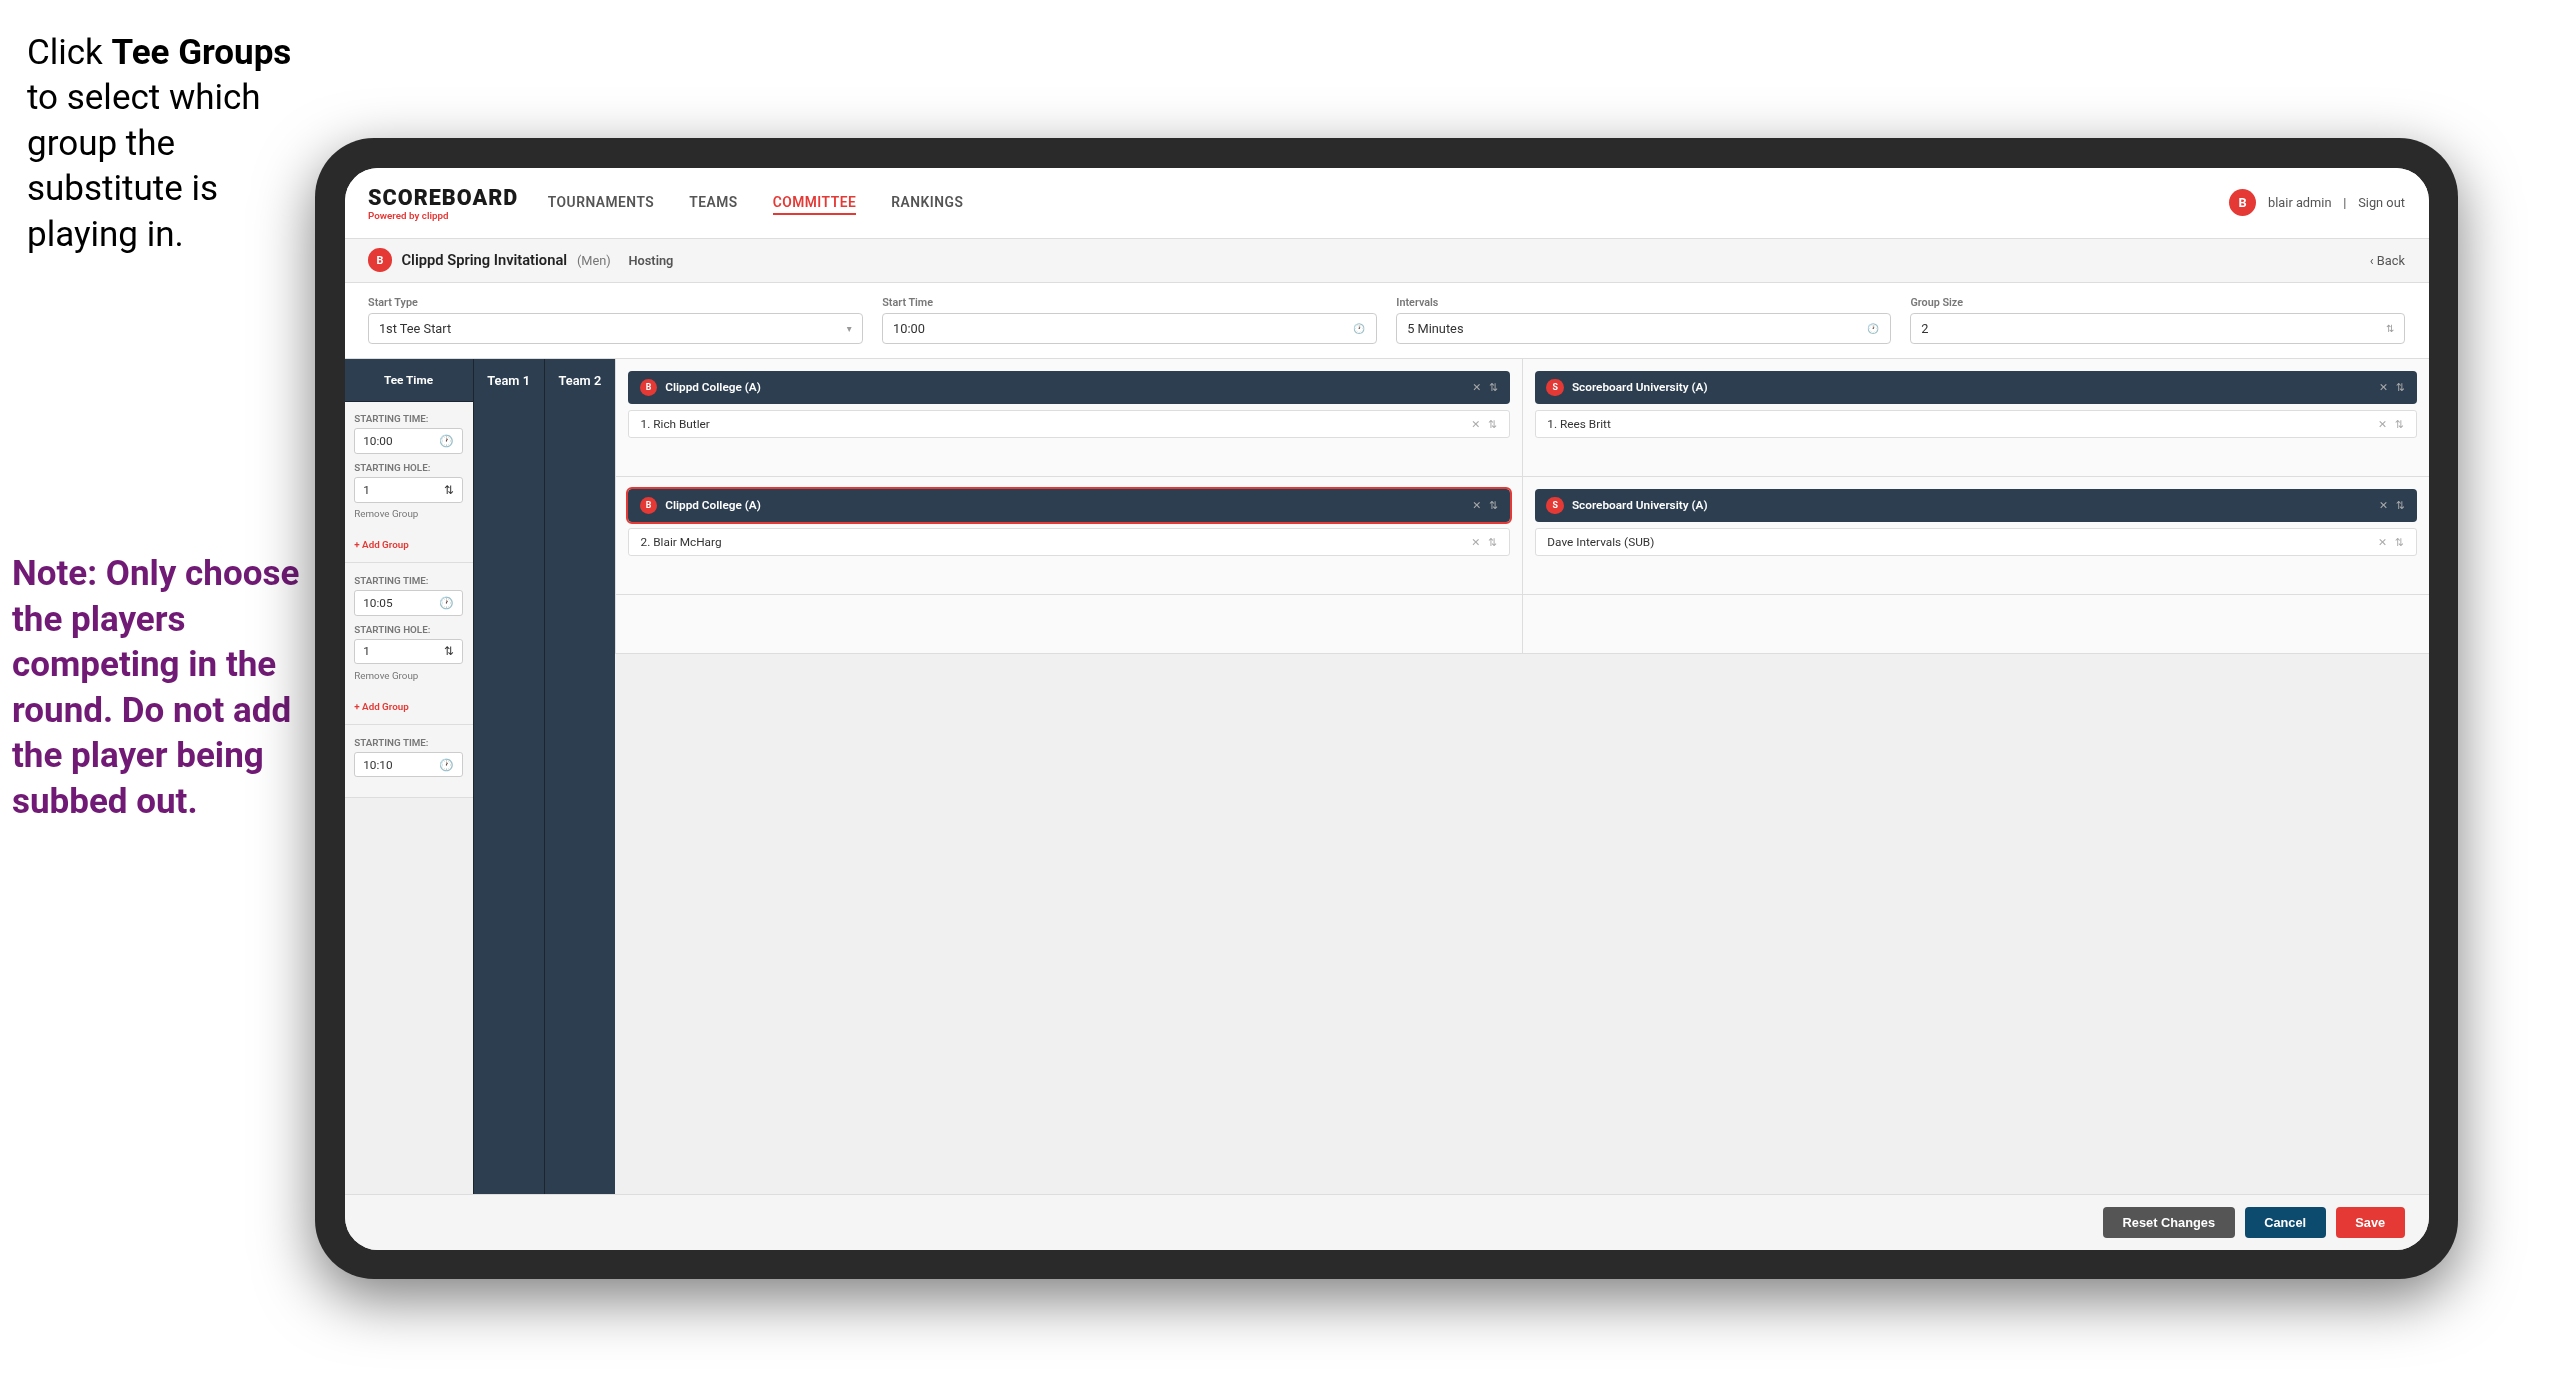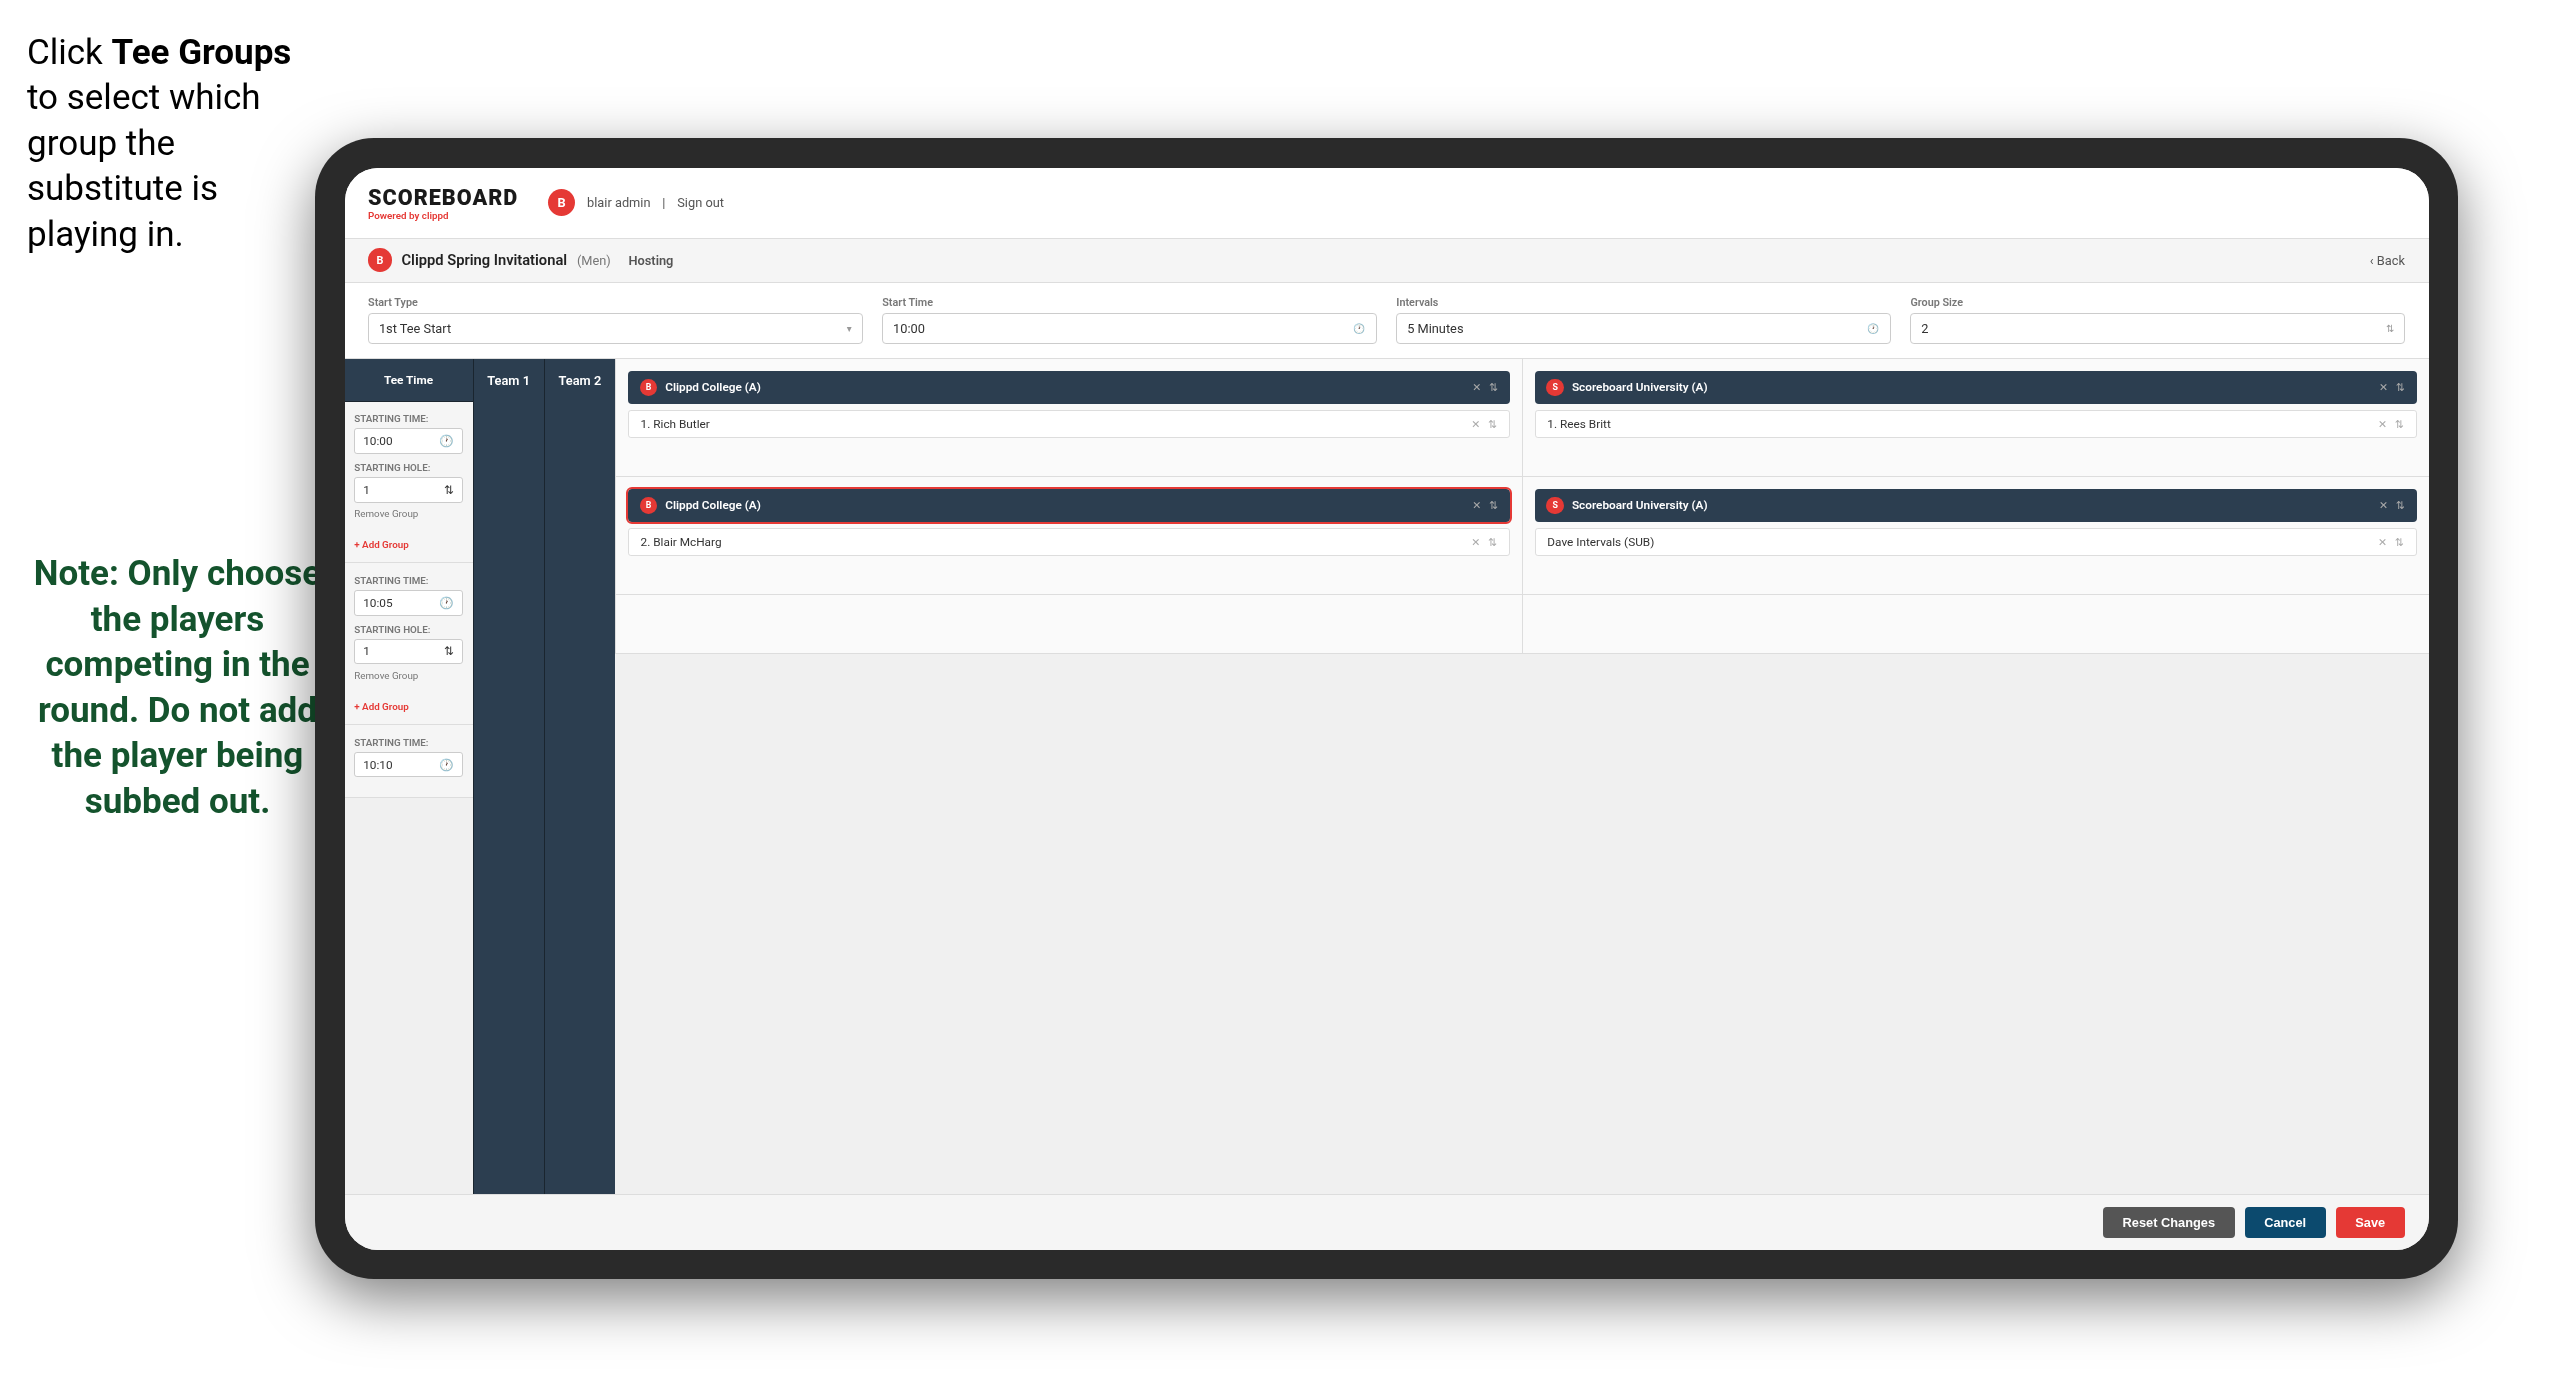--- a/index.html
+++ b/index.html
@@ -20,26 +20,25 @@
       width: 275px;
       font-size: 35px;
       line-height: 1.3;
       color: #000;
     }
     .instructions .bold { font-weight: 700; }
 
     .note-text {
       position: absolute;
       top: 551px;
-      left: 25px;
+      left: 12px;
       width: 305px;
       font-size: 35px;
       line-height: 1.3;
-      color: #14532d;
-      text-align: center;
+      color: #701a75;
     }
     .note-text .bold { font-weight: 700; }
 
     
     .click-save-label {
       position: absolute;
       top: 1200px;
       left: 1839px;
       font-size: 35px;
       color: #000;
@@ -487,20 +486,26 @@
   <line x1="380" y1="30" x2="40" y2="30" stroke="#e53935" stroke-width="5" marker-end="url(#arrowhead2)"></line>
 </svg>
 
 <div class="tablet-outer">
   <div class="tablet-inner">
 
     <div class="navbar">
       <div class="logo-area">
         <span class="logo-scoreboard">SCOREBOARD</span>
         <span class="logo-powered">Powered by clippd</span>
+      </div>
+      <div class="nav-items">
+        <span class="nav-item">TOURNAMENTS</span>
+        <span class="nav-item">TEAMS</span>
+        <span class="nav-item active">COMMITTEE</span>
+        <span class="nav-item">RANKINGS</span>
       </div>
       <div class="nav-right">
         <div class="nav-avatar">B</div>
         <span>blair admin</span>
         <span>|</span>
         <span>Sign out</span>
       </div>
     </div>
 
     <div class="breadcrumb-bar">

